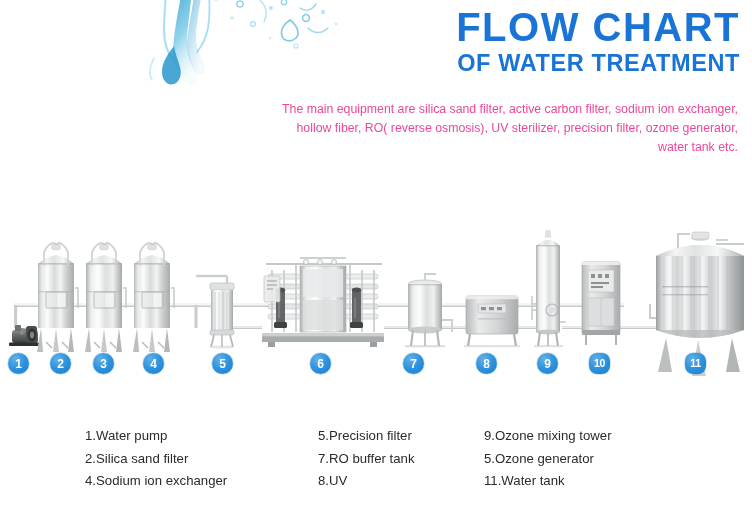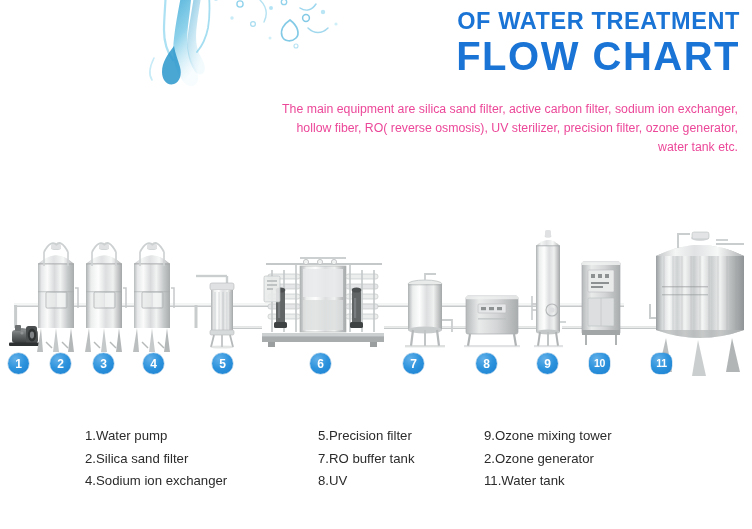--- a/index.html
+++ b/index.html
@@ -91,22 +91,22 @@
       <circle cx="92" cy="24" r="1.7" fill="#8fd8ef" opacity="0.5"></circle>
       <circle cx="196" cy="30" r="1.6" fill="#93daf0" opacity="0.45"></circle>
       <circle cx="76" cy="4" r="2.1" fill="none" stroke="#6cc5e6" stroke-width="1.1" opacity="0.5"></circle>
       <circle cx="130" cy="44" r="1.5" fill="#9adcf1" opacity="0.45"></circle>
     </g>
   </svg>
 </div>
 
 <div id="header">
   <div id="title-block">
+    <div id="title-main">FLOW CHART</div>
     <div id="title-sub">OF WATER TREATMENT</div>
-    <div id="title-main">FLOW CHART</div>
   </div>
   <div id="intro">The main equipment are silica sand filter, active carbon filter, sodium ion exchanger, hollow fiber, RO( reverse osmosis), UV sterilizer, precision filter, ozone generator, water tank etc.</div>
 </div>
 
 <div id="diagram">
   <svg width="752" height="200" viewBox="0 0 752 200">
     <defs>
       <linearGradient id="steel" x1="0" y1="0" x2="1" y2="0">
         <stop offset="0%" stop-color="#b9bcbd"></stop>
         <stop offset="10%" stop-color="#e6e8e9"></stop>
@@ -453,32 +453,32 @@
   <div class="badge" style="left:8px;  top:153px;">1</div>
   <div class="badge" style="left:50px; top:153px;">2</div>
   <div class="badge" style="left:93px; top:153px;">3</div>
   <div class="badge" style="left:143px;top:153px;">4</div>
   <div class="badge" style="left:212px;top:153px;">5</div>
   <div class="badge" style="left:310px;top:153px;">6</div>
   <div class="badge" style="left:403px;top:153px;">7</div>
   <div class="badge" style="left:476px;top:153px;">8</div>
   <div class="badge" style="left:537px;top:153px;">9</div>
   <div class="badge wide" style="left:589px;top:153px;">10</div>
-  <div class="badge wide" style="left:651px;top:153px;">11</div>
+  <div class="badge wide" style="left:685px;top:153px;">11</div>
 </div>
 
 <div id="legend">
   <div class="legend-col" style="left:85px;">
     <div class="legend-item">1.Water pump</div>
     <div class="legend-item">2.Silica sand filter</div>
     <div class="legend-item">4.Sodium ion exchanger</div>
   </div>
   <div class="legend-col" style="left:318px;">
     <div class="legend-item">5.Precision filter</div>
     <div class="legend-item">7.RO buffer tank</div>
     <div class="legend-item">8.UV</div>
   </div>
   <div class="legend-col" style="left:484px;">
     <div class="legend-item">9.Ozone mixing tower</div>
-    <div class="legend-item">2.Ozone generator</div>
+    <div class="legend-item">5.Ozone generator</div>
     <div class="legend-item">11.Water tank</div>
   </div>
 </div>
 
 </body></html>

